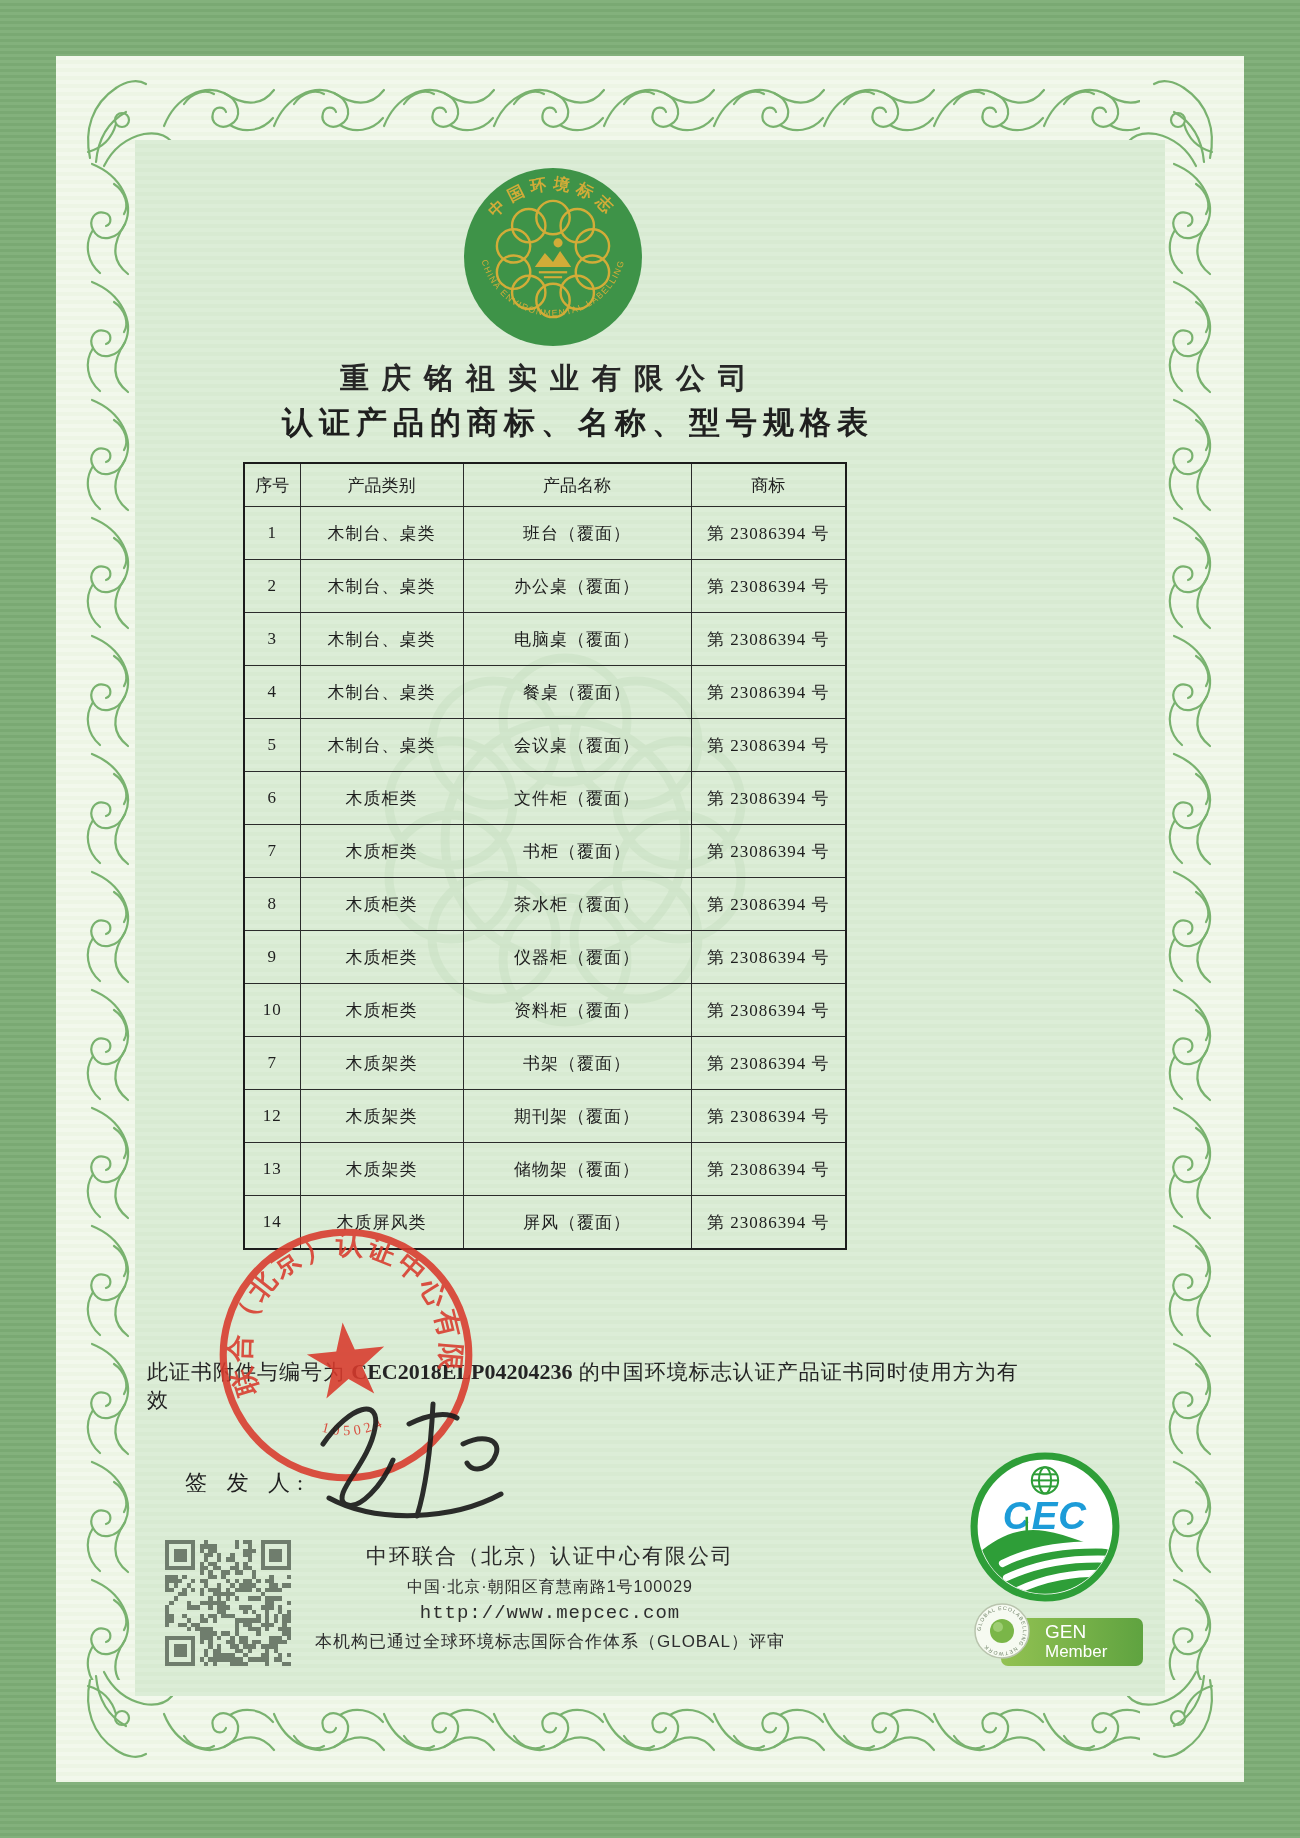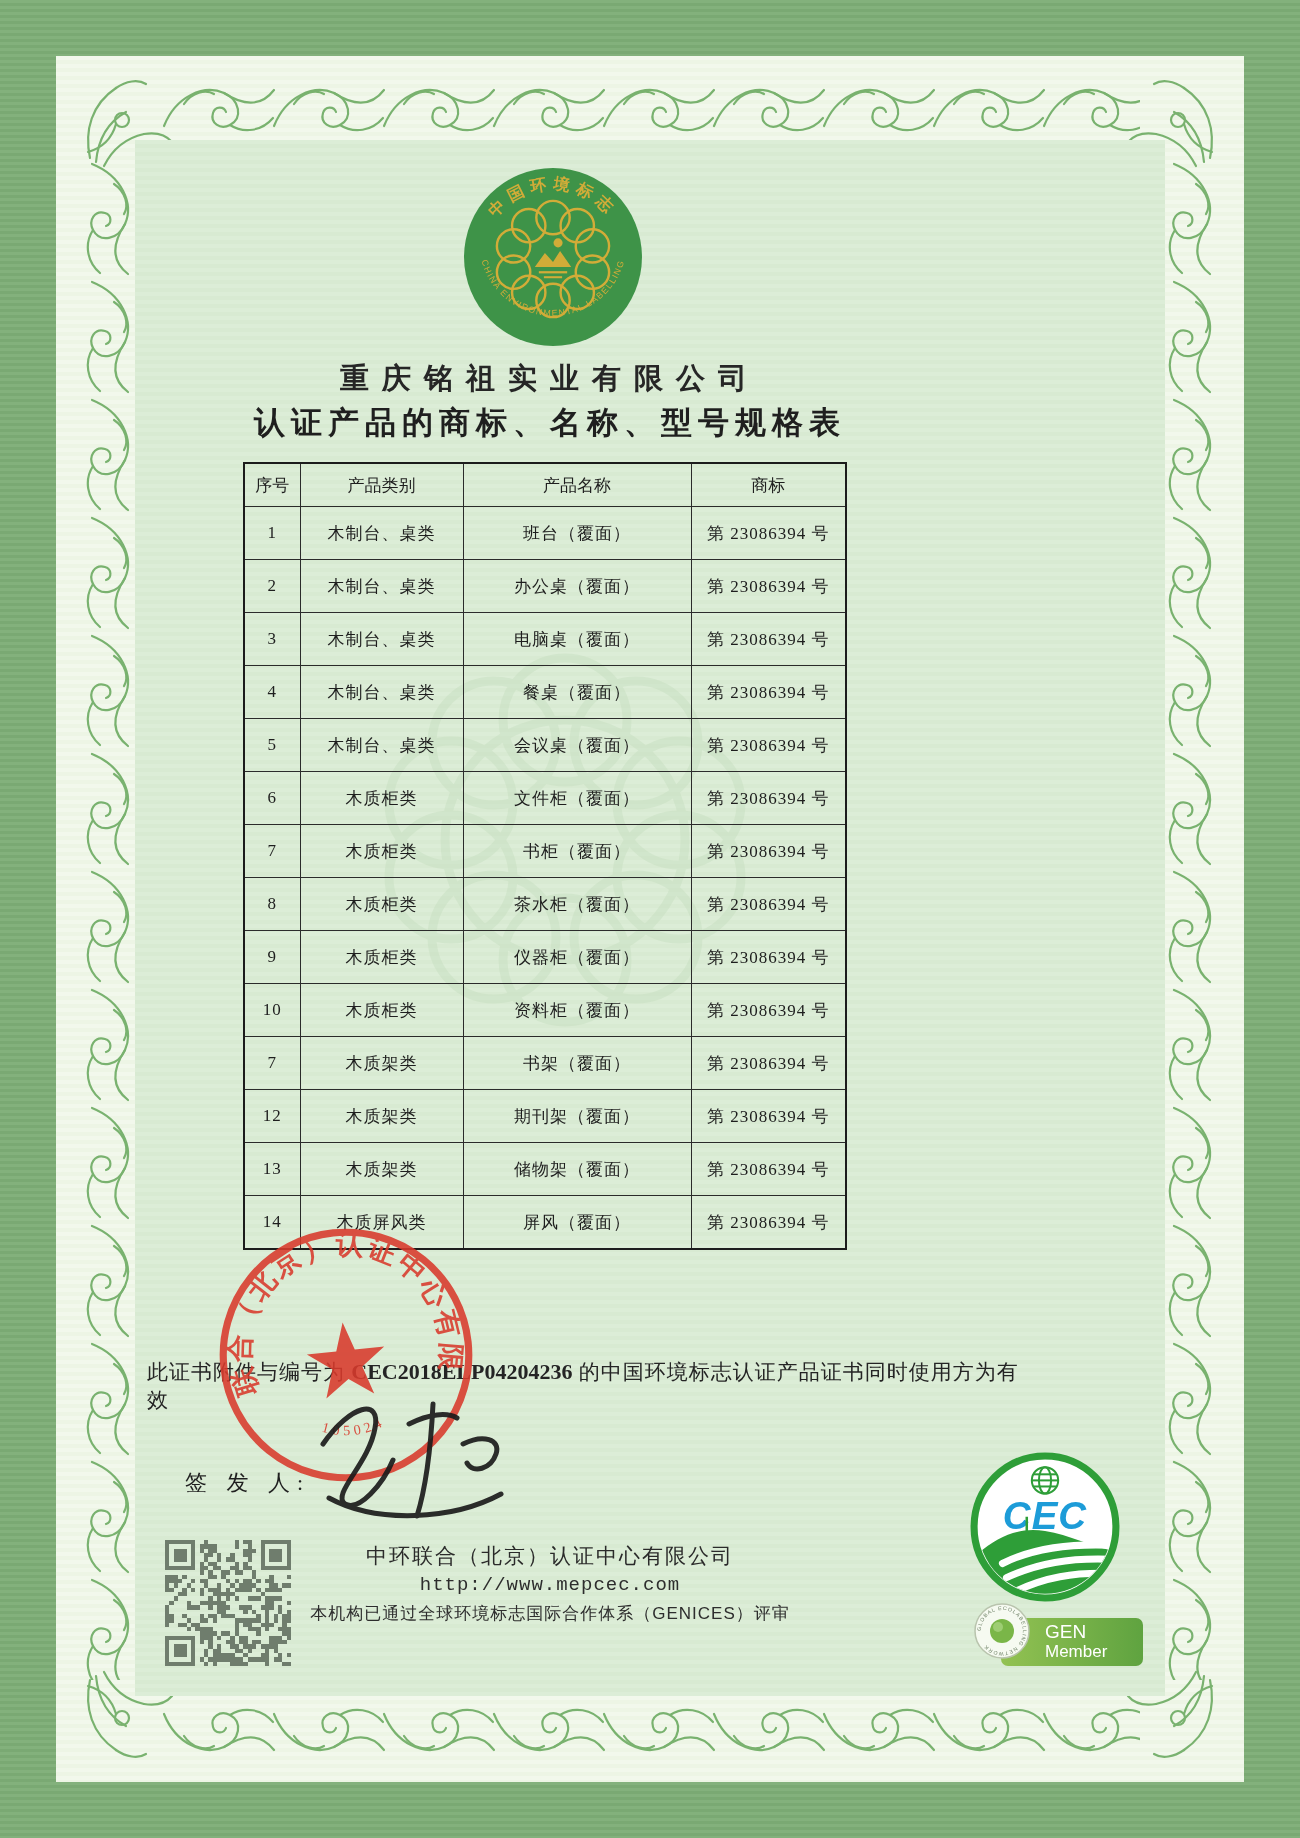--- a/index.html
+++ b/index.html
@@ -13,21 +13,21 @@
     background:repeating-linear-gradient(180deg,#f2f8ec 0 4px,#edf5e5 4px 8px);
   }
   .orn{position:absolute;pointer-events:none;}
   .sheet{
     position:absolute;left:135px;top:140px;width:1030px;height:1556px;
     background:repeating-linear-gradient(180deg,#dcedd7 0 4px,#d8ead2 4px 8px);
   }
   .abs{position:absolute;}
   .center-col{left:0;width:830px;text-align:center;}
   .cert-title{top:219px;font-size:29px;letter-spacing:13px;color:#262626;font-weight:700;}
-  .cert-subtitle{top:262px;font-size:31px;letter-spacing:6px;color:#1f1f1f;font-weight:600;}
+  .cert-subtitle{top:262px;font-size:31px;letter-spacing:6px;color:#1f1f1f;font-weight:600;padding-left:28px;}
   table.products{
     position:absolute;left:108px;top:322px;width:602px;
     border-collapse:collapse;table-layout:fixed;
     background:transparent;color:#1e1e1e;
   }
   table.products th,table.products td{
     border:1px solid #2b2b2b;text-align:center;vertical-align:middle;
     font-size:17px;font-weight:400;padding:0;
   }
   table.products{border:2px solid #1c1c1c;}
@@ -653,22 +653,23 @@
       <rect x="22" y="0" width="7" height="7" fill="#6f7d6d"></rect>
       <rect x="23" y="1" width="5" height="5" fill="#dcedd7"></rect>
       <rect x="24" y="2" width="3" height="3" fill="#6f7d6d"></rect>
       <rect x="0" y="22" width="7" height="7" fill="#6f7d6d"></rect>
       <rect x="1" y="23" width="5" height="5" fill="#dcedd7"></rect>
       <rect x="2" y="24" width="3" height="3" fill="#6f7d6d"></rect>
     </svg>
 
   <div class="abs center-col footer-block">
     <div class="footer-company">中环联合（北京）认证中心有限公司</div>
+    <div class="footer-address">中国·北京·朝阳区育慧南路1号100029</div>
     <div class="footer-web">http://www.mepcec.com</div>
-    <div class="footer-accred">本机构已通过全球环境标志国际合作体系（GENICES）评审</div>
+    <div class="footer-accred">本机构已通过全球环境标志国际合作体系（GLOBAL）评审</div>
   </div>
 
   <svg class="abs" style="left:833px;top:1310px" width="154" height="154" viewBox="0 0 152 152">
     <circle cx="76" cy="76" r="70" fill="#ffffff" stroke="#2e9e38" stroke-width="7"></circle>
     <defs>
         <clipPath id="cec-clip">
           <circle cx="76" cy="76" r="66"></circle>
         </clipPath>
       </defs>
     <g stroke="#2e9e38" fill="none" stroke-width="2">

